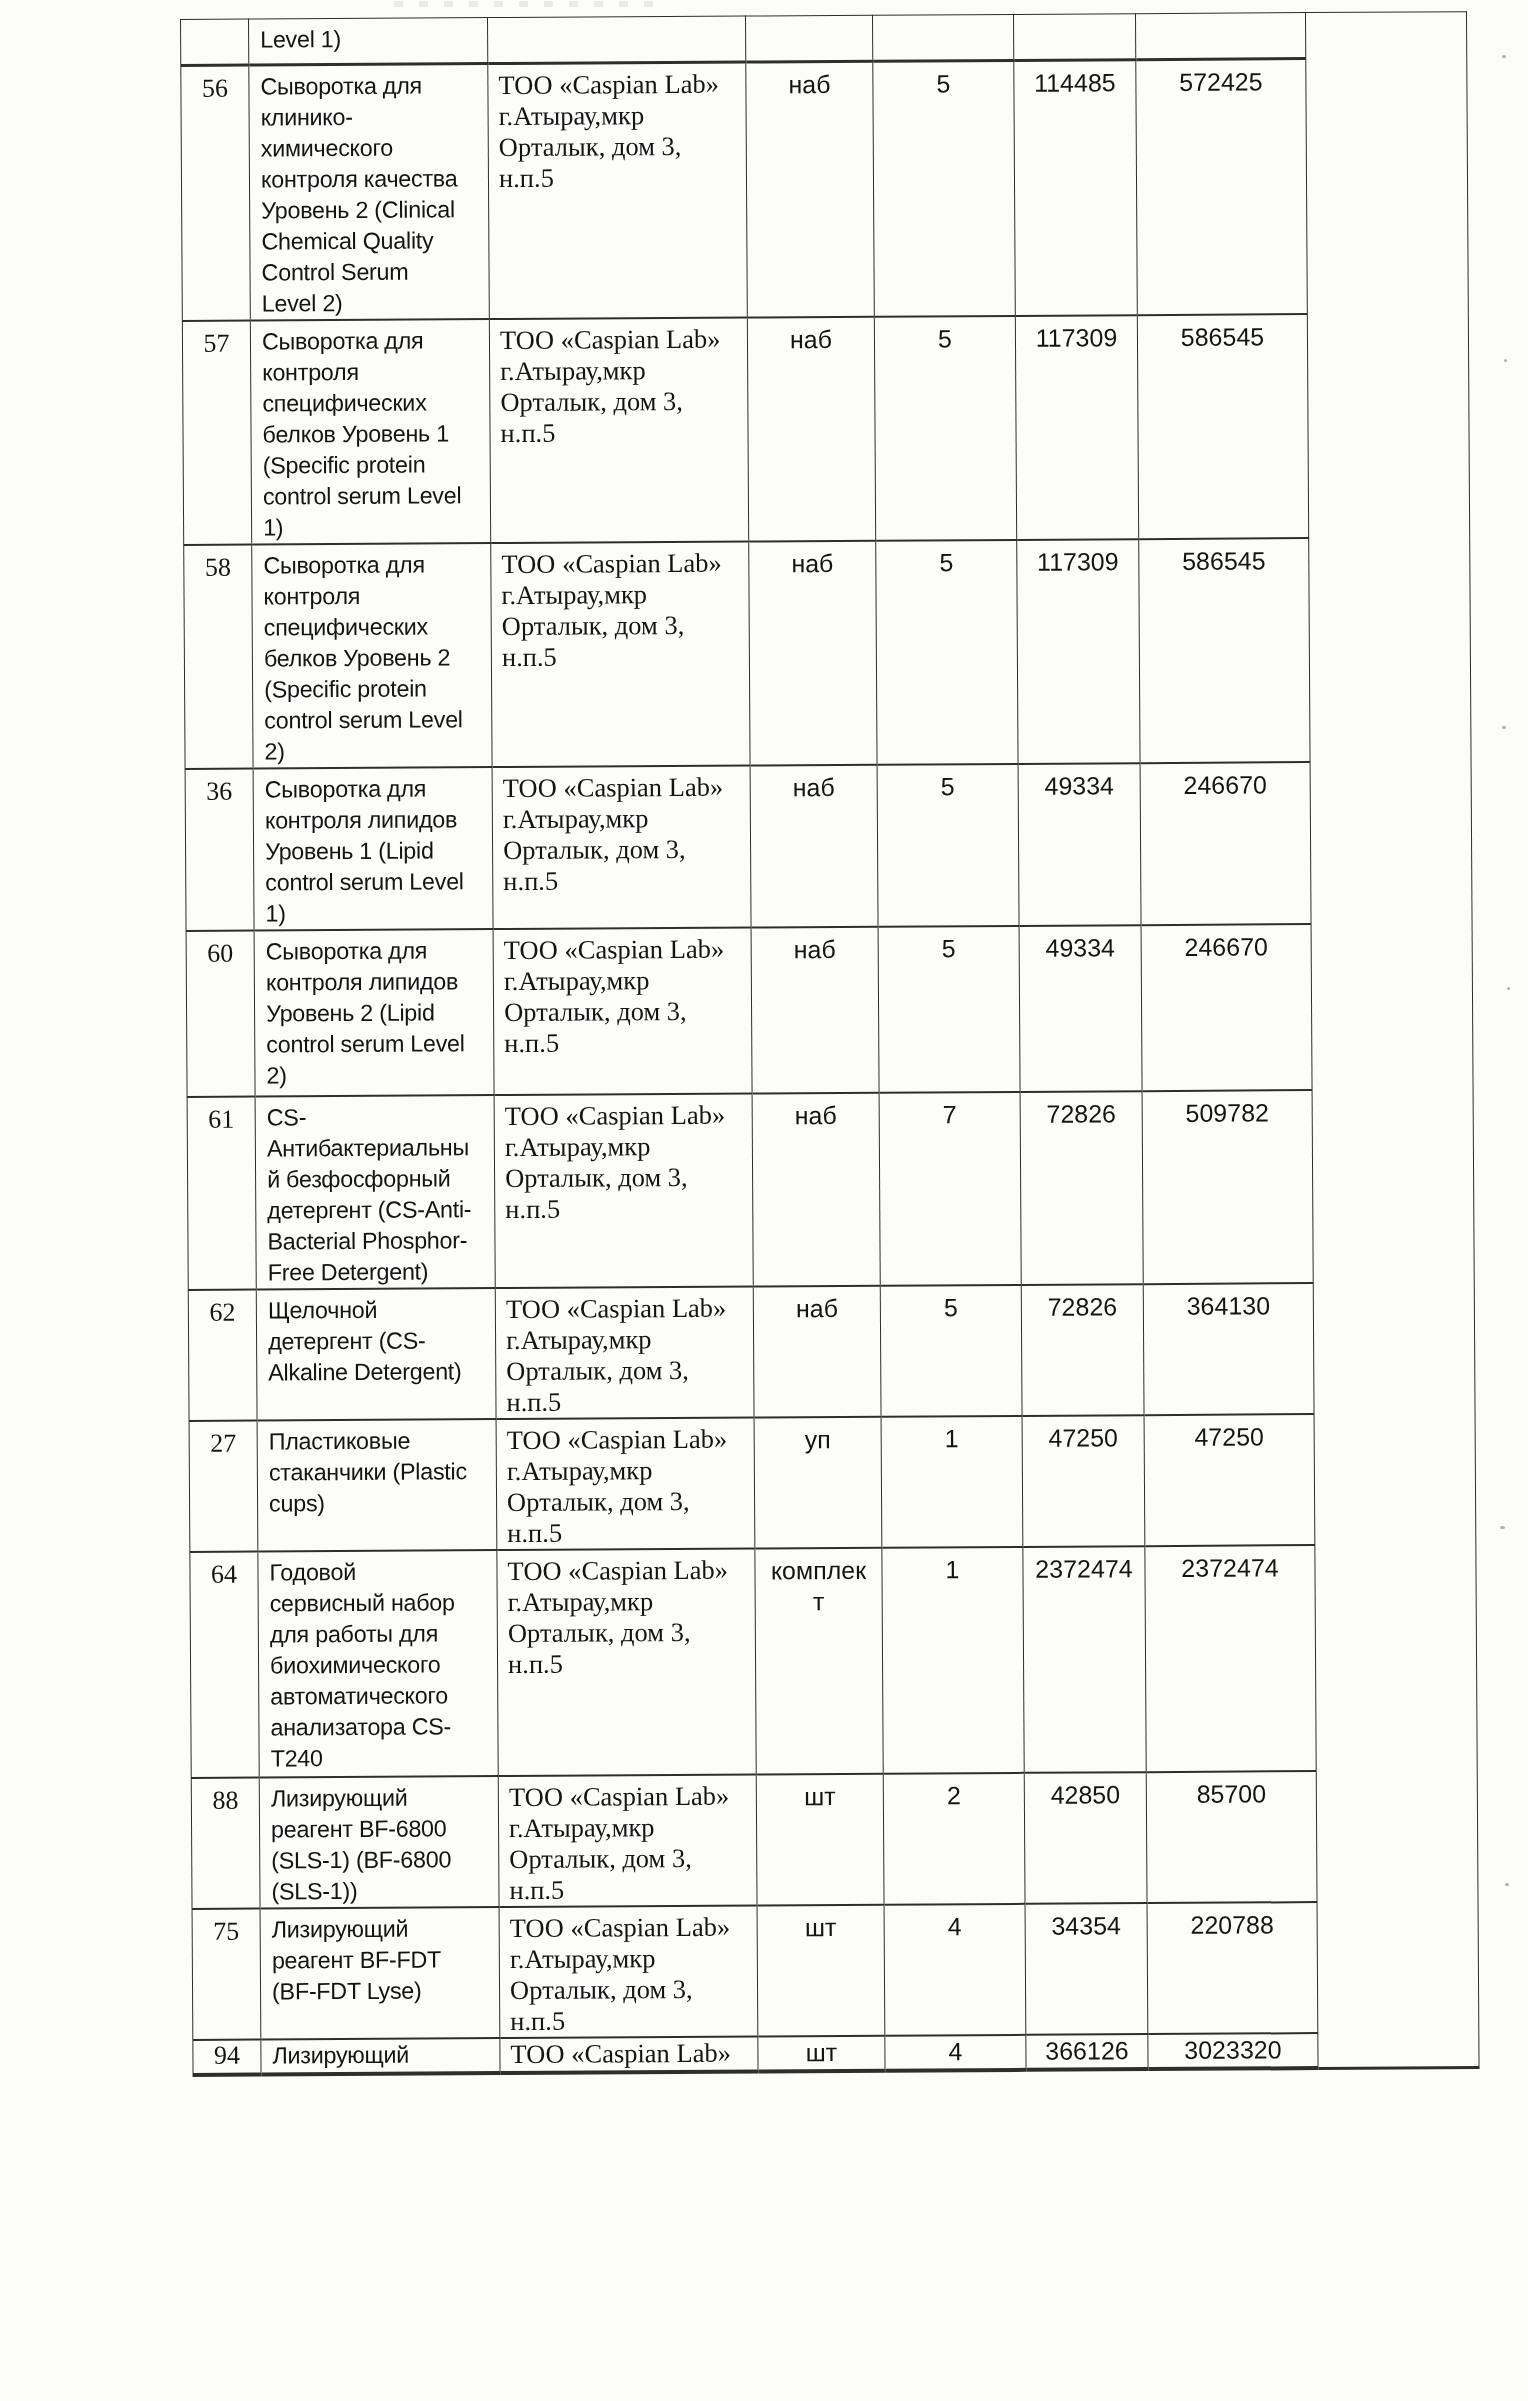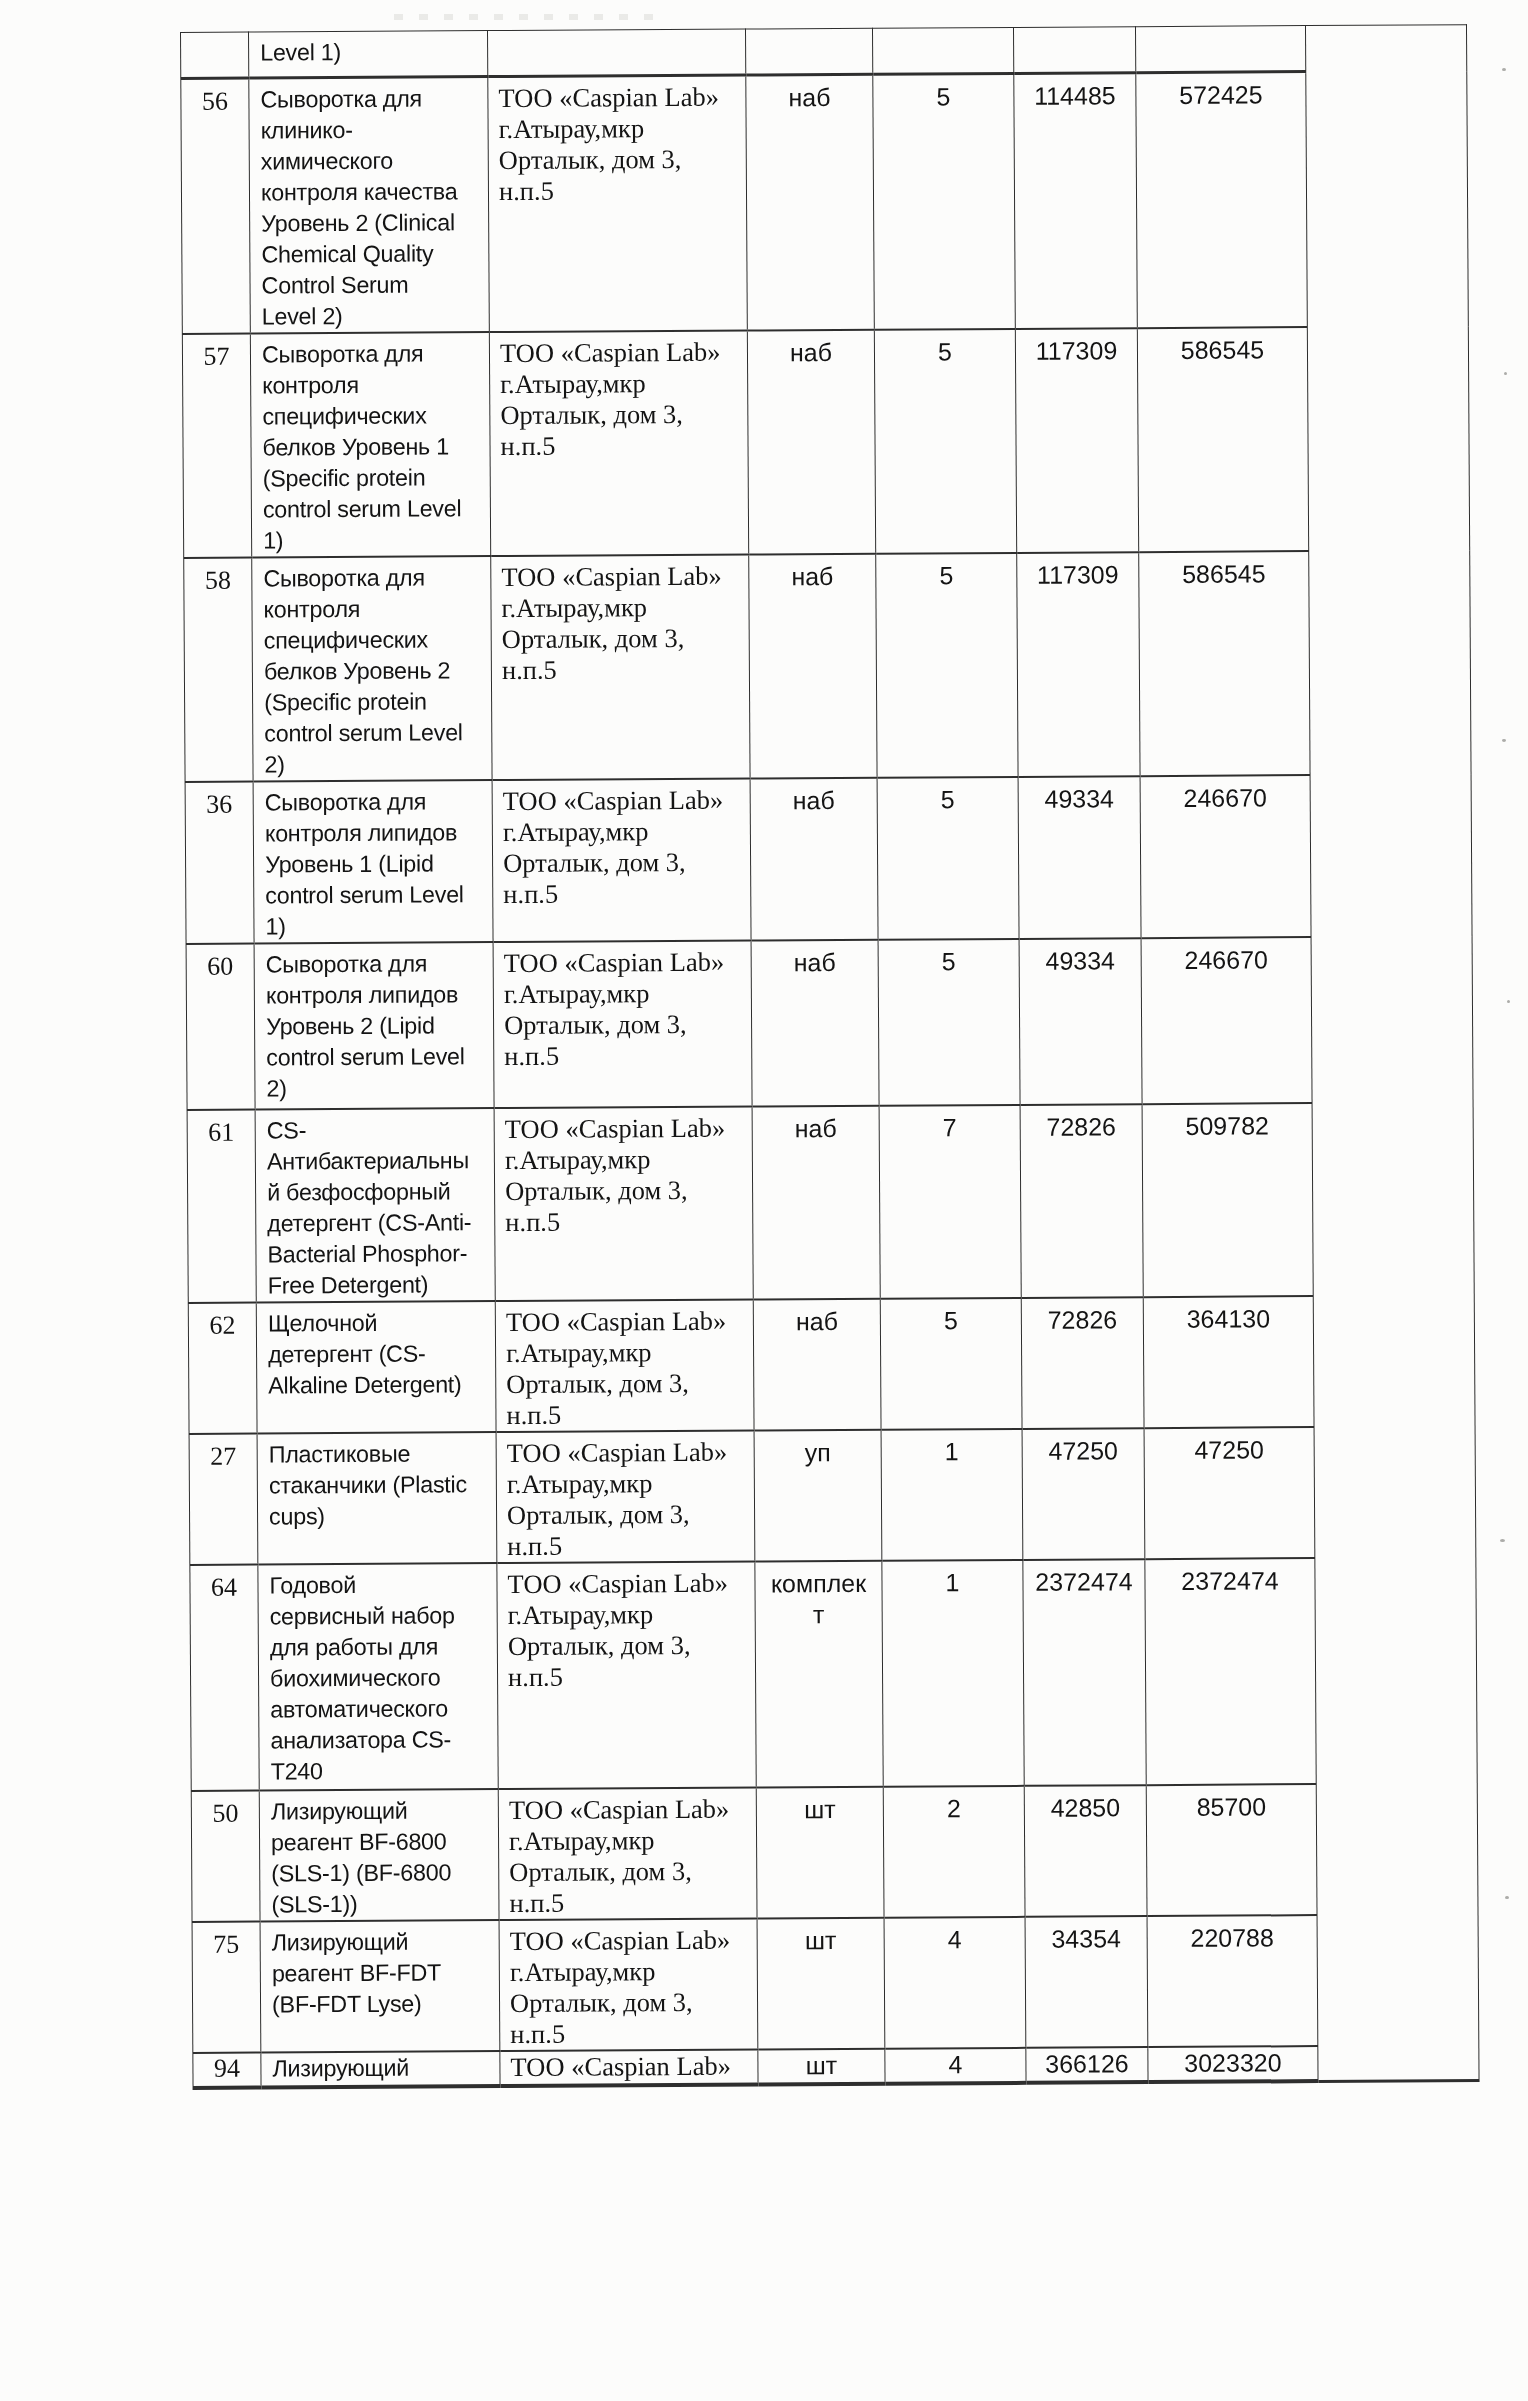--- a/index.html
+++ b/index.html
@@ -4,21 +4,21 @@
 <style>
   html,body{margin:0;padding:0;}
   body{
     width:1528px;height:2401px;
     background:#fcfcfb;
     position:relative;
     overflow:hidden;
     font-family:"Liberation Sans", sans-serif;
     color:#161616;
   }
-  .page{position:absolute;inset:0;margin-top:13px;}
+  .page{position:absolute;inset:0;}
   table.scan-table{
     position:absolute;
     left:180px;top:18.5px;
     width:1287px;
     border-collapse:collapse;
     table-layout:fixed;
     transform:rotate(-0.35deg);
     transform-origin:0 0;
   }
   td{
@@ -242,21 +242,21 @@
 г.Атырау,мкр
 Орталык, дом 3,
 н.п.5</td>
           <td class="cell-unit">комплек
 т</td>
           <td class="cell-qty">1</td>
           <td class="cell-price">2372474</td>
           <td class="cell-total">2372474</td>
         </tr>
         <tr class="row-10" style="height: 129px;">
-          <td class="cell-num">50</td>
+          <td class="cell-num">88</td>
           <td class="cell-name">Лизирующий
 реагент BF-6800
 (SLS-1) (BF-6800
 (SLS-1))</td>
           <td class="cell-supplier">ТОО «Caspian Lab»
 г.Атырау,мкр
 Орталык, дом 3,
 н.п.5</td>
           <td class="cell-unit">шт</td>
           <td class="cell-qty">2</td>

